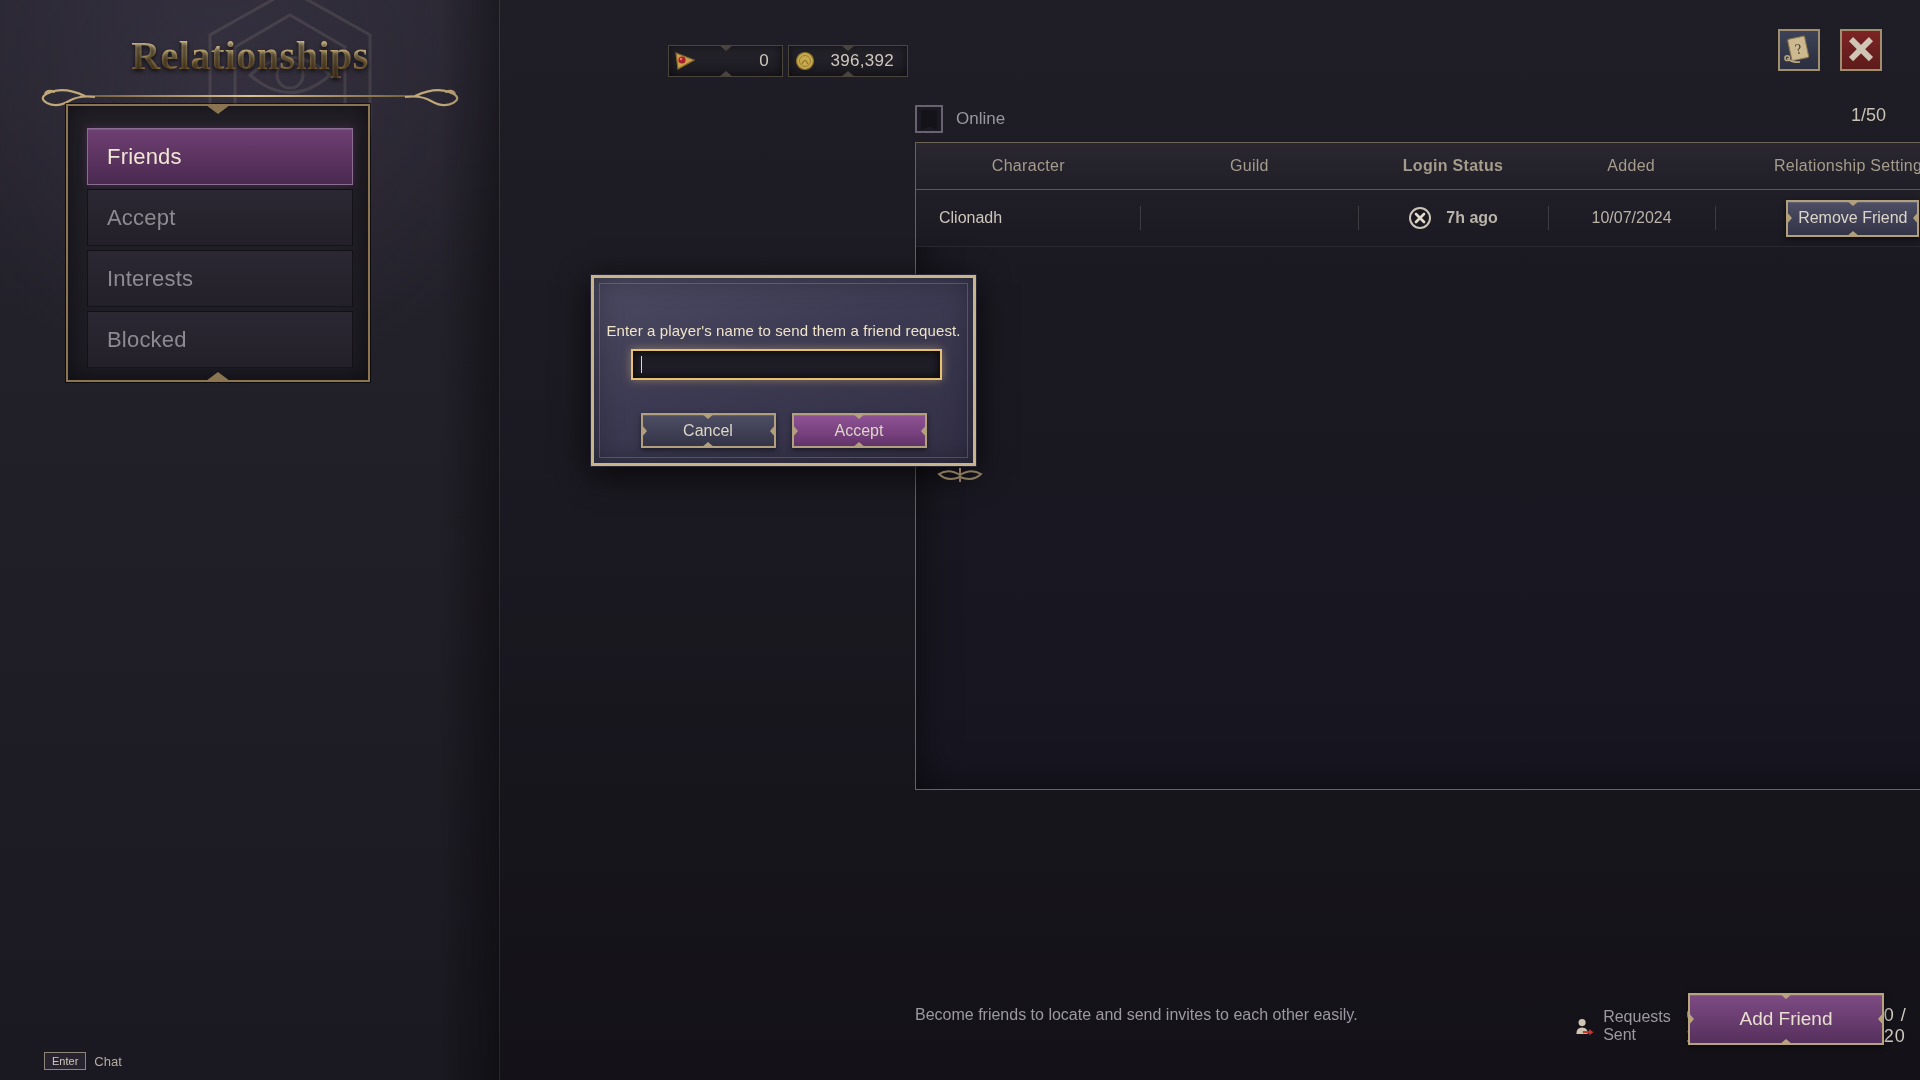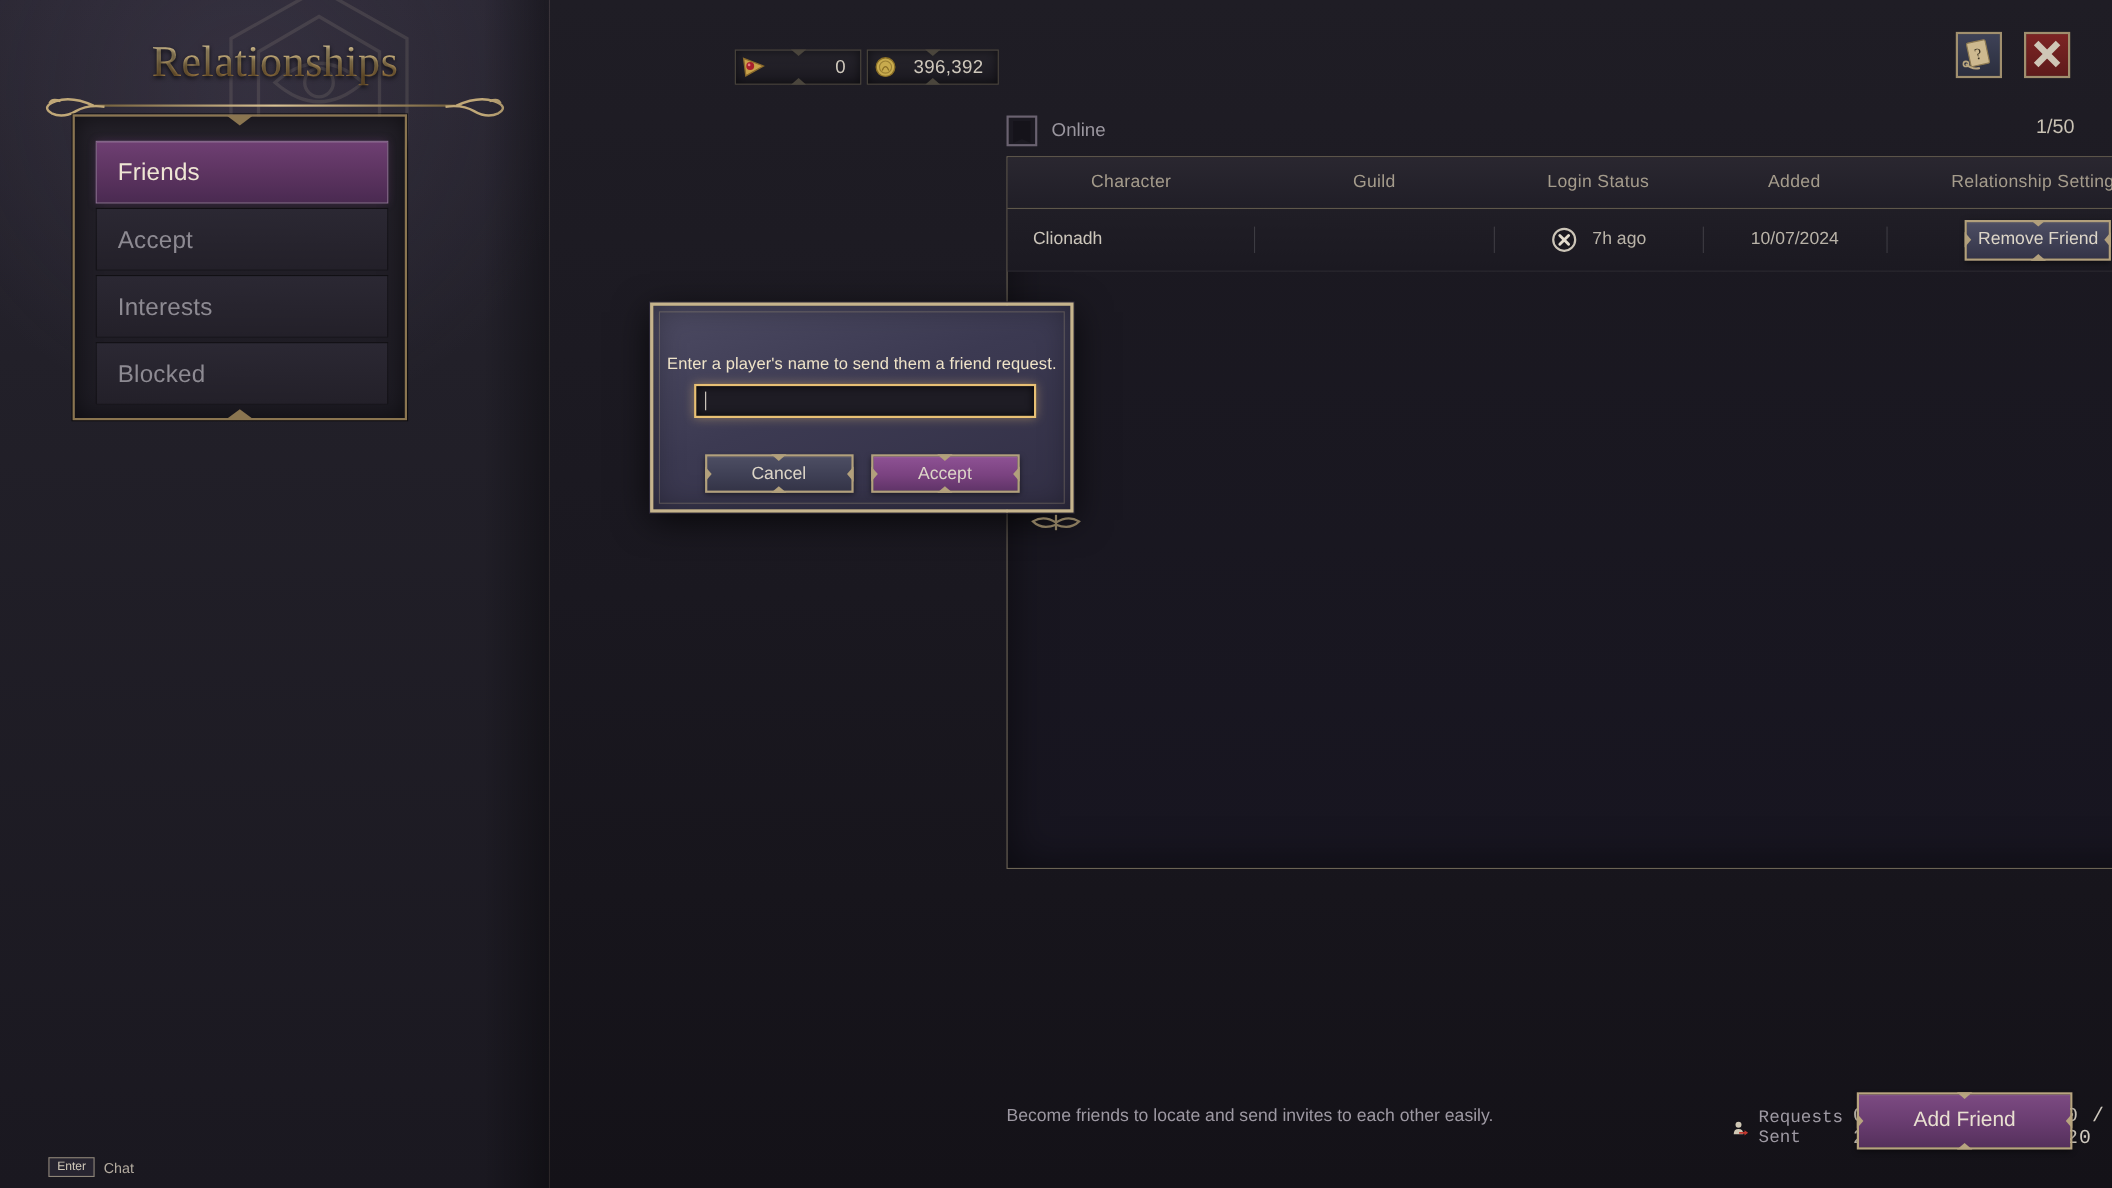--- a/index.html
+++ b/index.html
@@ -37,21 +37,21 @@
     position:absolute; left:150px; top:-20px; width:280px; height:230px;
     opacity:0.13; pointer-events:none;
   }
 
   
   #title-block {
     position: absolute; left: 0; top: 30px; width: 500px; text-align:center;
   }
   #page-title {
     font-family: "Liberation Serif", serif;
-    font-size: 40px; font-weight: normal;
+    font-size: 40px; font-weight: bold;
     letter-spacing: 0.5px;
     background: linear-gradient(180deg,#f3e2b6 0%,#d9bd83 45%,#a9834a 72%,#8d6a3a 100%);
     -webkit-background-clip: text; background-clip: text;
     color: transparent;
     text-shadow: 0 2px 4px rgba(0,0,0,0.75);
     line-height: 52px;
   }
   #title-rule {
     position:absolute; left: 25px; top: 85px; width: 450px; height: 22px;
   }
@@ -150,21 +150,21 @@
   }
   #thead {
     height:47px; display:flex; align-items:center;
     border-bottom:1px solid #5e574a;
     background: linear-gradient(180deg,#2a2730 0%,#201e27 100%);
   }
   #thead > div, .trow > div { text-align:center; font-size:16px; }
   #thead > div { color:#a59c8c; letter-spacing:.3px; }
   .c-char { width:225px; }
   .c-guild { width:218px; }
-  .c-login { width:190px; }
+  .c-login { width:190px;font-weight:bold; }
   .c-added { width:167px; }
   .c-set { width:276px; }
 
   .trow {
     height:57px; display:flex; align-items:center;
     border-bottom:1px solid rgba(255,255,255,0.045);
     background: linear-gradient(180deg,#201e26 0%,#1b1921 100%);
   }
   .trow .c-char { color:#ccc6bb; font-size:16px; text-align:left; padding-left:23px; }
   .trow .c-login, .trow .c-added { color:#b9b3a8; }
@@ -184,21 +184,21 @@
     border-top:7px solid transparent;border-bottom:7px solid transparent;}
   .gbtn .nl{left:-2px;border-left:6px solid #b2a07c;}
   .gbtn .nr{right:-2px;border-right:6px solid #b2a07c;}
 
   #remove-friend { width:133px;height:37px;font-size:16px; }
 
   
   #foot-text { position:absolute; left:415px; top:1002px; color:#9d98a2; font-size:16px; line-height:25px; }
   #foot-text .pi { display:inline-block; vertical-align:-3px; margin:0 3px; }
   #req-area { position:absolute; left:1075px; top:1005px; display:flex; align-items:center; gap:11px; }
-  .req-grp { display:flex; align-items:center; gap:9px;font-family:Liberation Mono, monospace; }
+  .req-grp { display:flex; align-items:center; gap:9px; }
   .req-lbl { color:#9d98a2; font-size:16px; }
   .req-val { color:#cfc9be; font-size:18px; letter-spacing:1px; }
 
   #add-friend {
     position:absolute; right:36px; top:993px;
     width:196px; height:52px; font-size:19px;
     background: linear-gradient(180deg,#7c4b82 0%,#6a3d71 50%,#55305c 100%);
     border-color:#b7a47f; color:#e8dfd0;
   }
   #add-friend .nt{border-top-color:#b7a47f;} #add-friend .nb{border-bottom-color:#b7a47f;}

